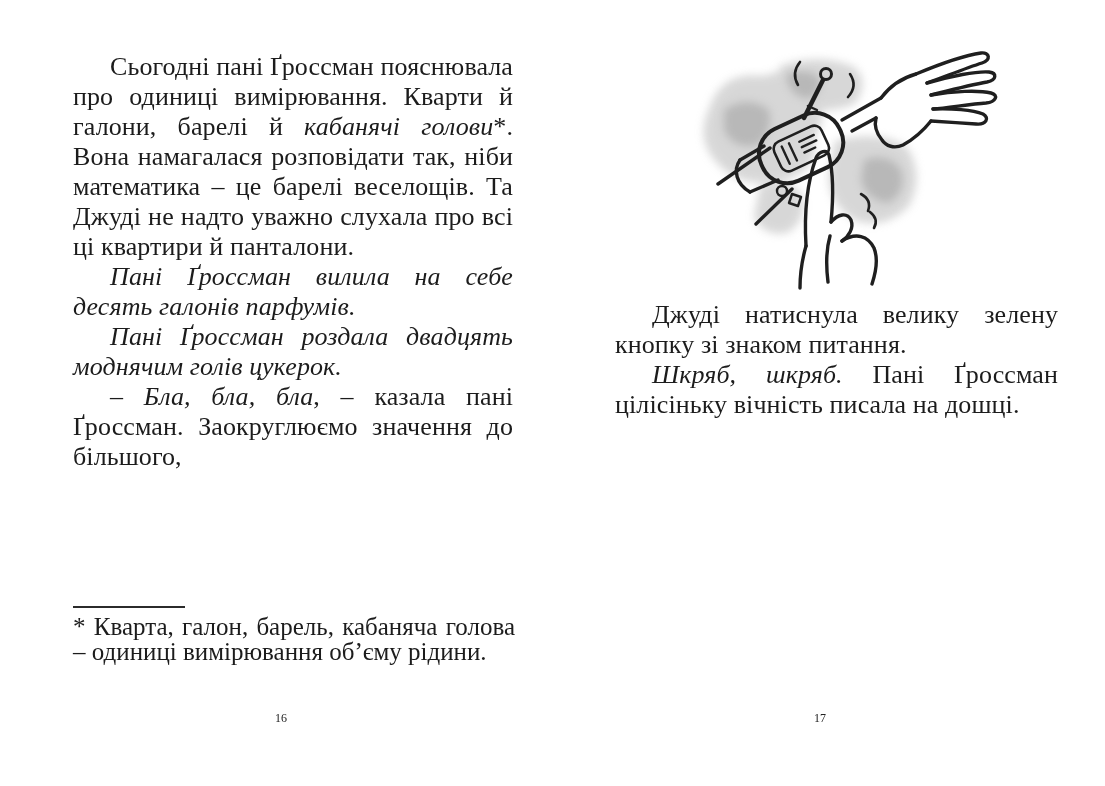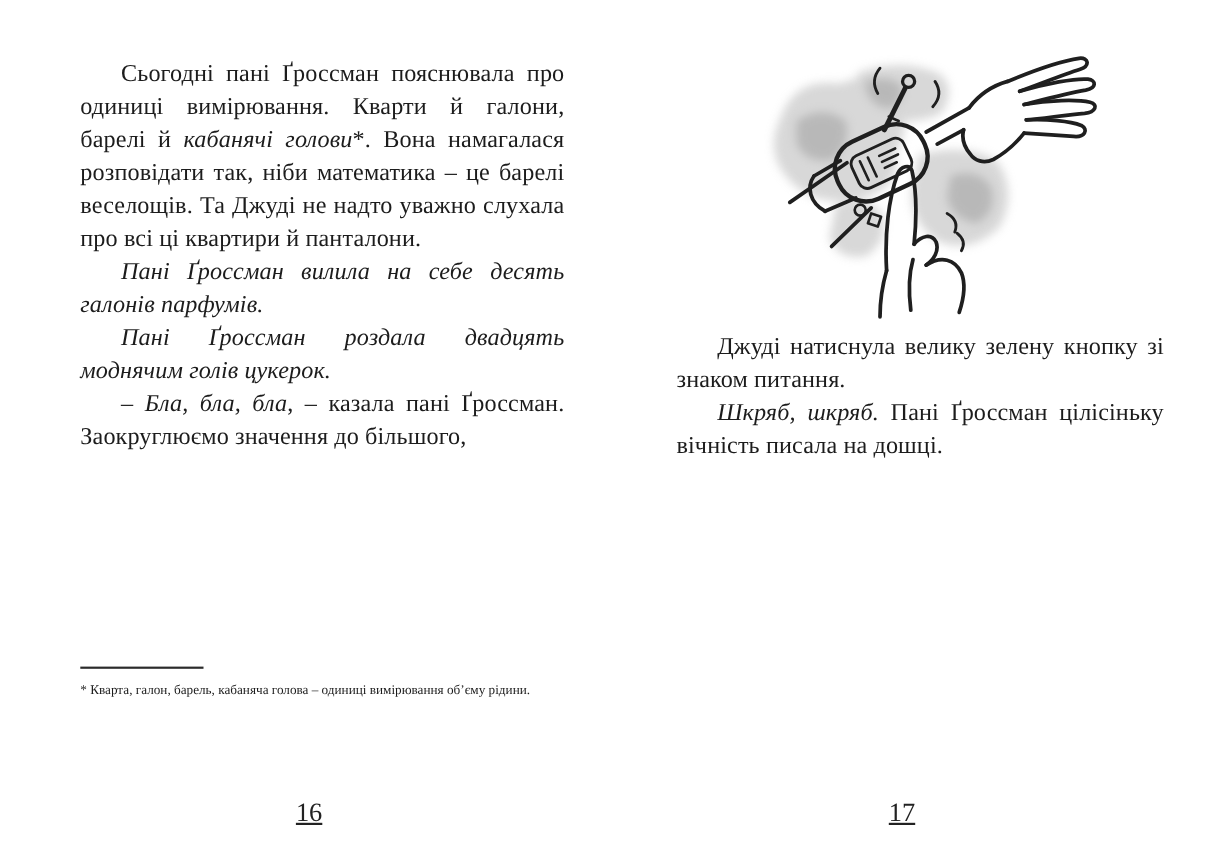--- a/index.html
+++ b/index.html
@@ -7,48 +7,47 @@
   body {
     position: relative;
     background: #ffffff;
     color: #1c1c1c;
     font-family: "Liberation Serif", serif;
     overflow: hidden;
   }
   .text-block {
     position: absolute;
     text-align: justify;
-    font-size: 22px;
+    font-size: 26px;
     line-height: 30px;
     letter-spacing: 0.1px;
   }
   #left-text  { left: 73px;  top: 52px;  width: 440px; }
   #right-text { left: 615px; top: 300px; width: 443px; }
   .para { margin: 0; }
   .para.indent { text-indent: 37px; }
   .para em { font-style: italic; }
   .footnote-block {
     position: absolute;
     left: 73px; top: 606px; width: 442px;
-    font-size: 12px; line-height: 24.5px;
+    font-size: 25px; line-height: 24.5px;
     text-align: justify;
   }
   .footnote-rule {
     width: 112px;
     border-top: 2px solid #2b2b2b;
     margin-bottom: 7px;
   }
   .page-num {
     position: absolute;
-    top: 726px;
+    top: 711px;
     width: 60px;
     text-align: center;
-    font-size: 24px;
+    font-size: 12px;
     color: #222;
-    text-decoration: underline;
   }
   #pn-left  { left: 251px; }
   #pn-right { left: 790px; }
   .illustration {
     position: absolute;
     left: 678px; top: 34px;
     width: 334px; height: 260px;
   }
   .illustration svg { width: 100%; height: 100%; }
 </style>

